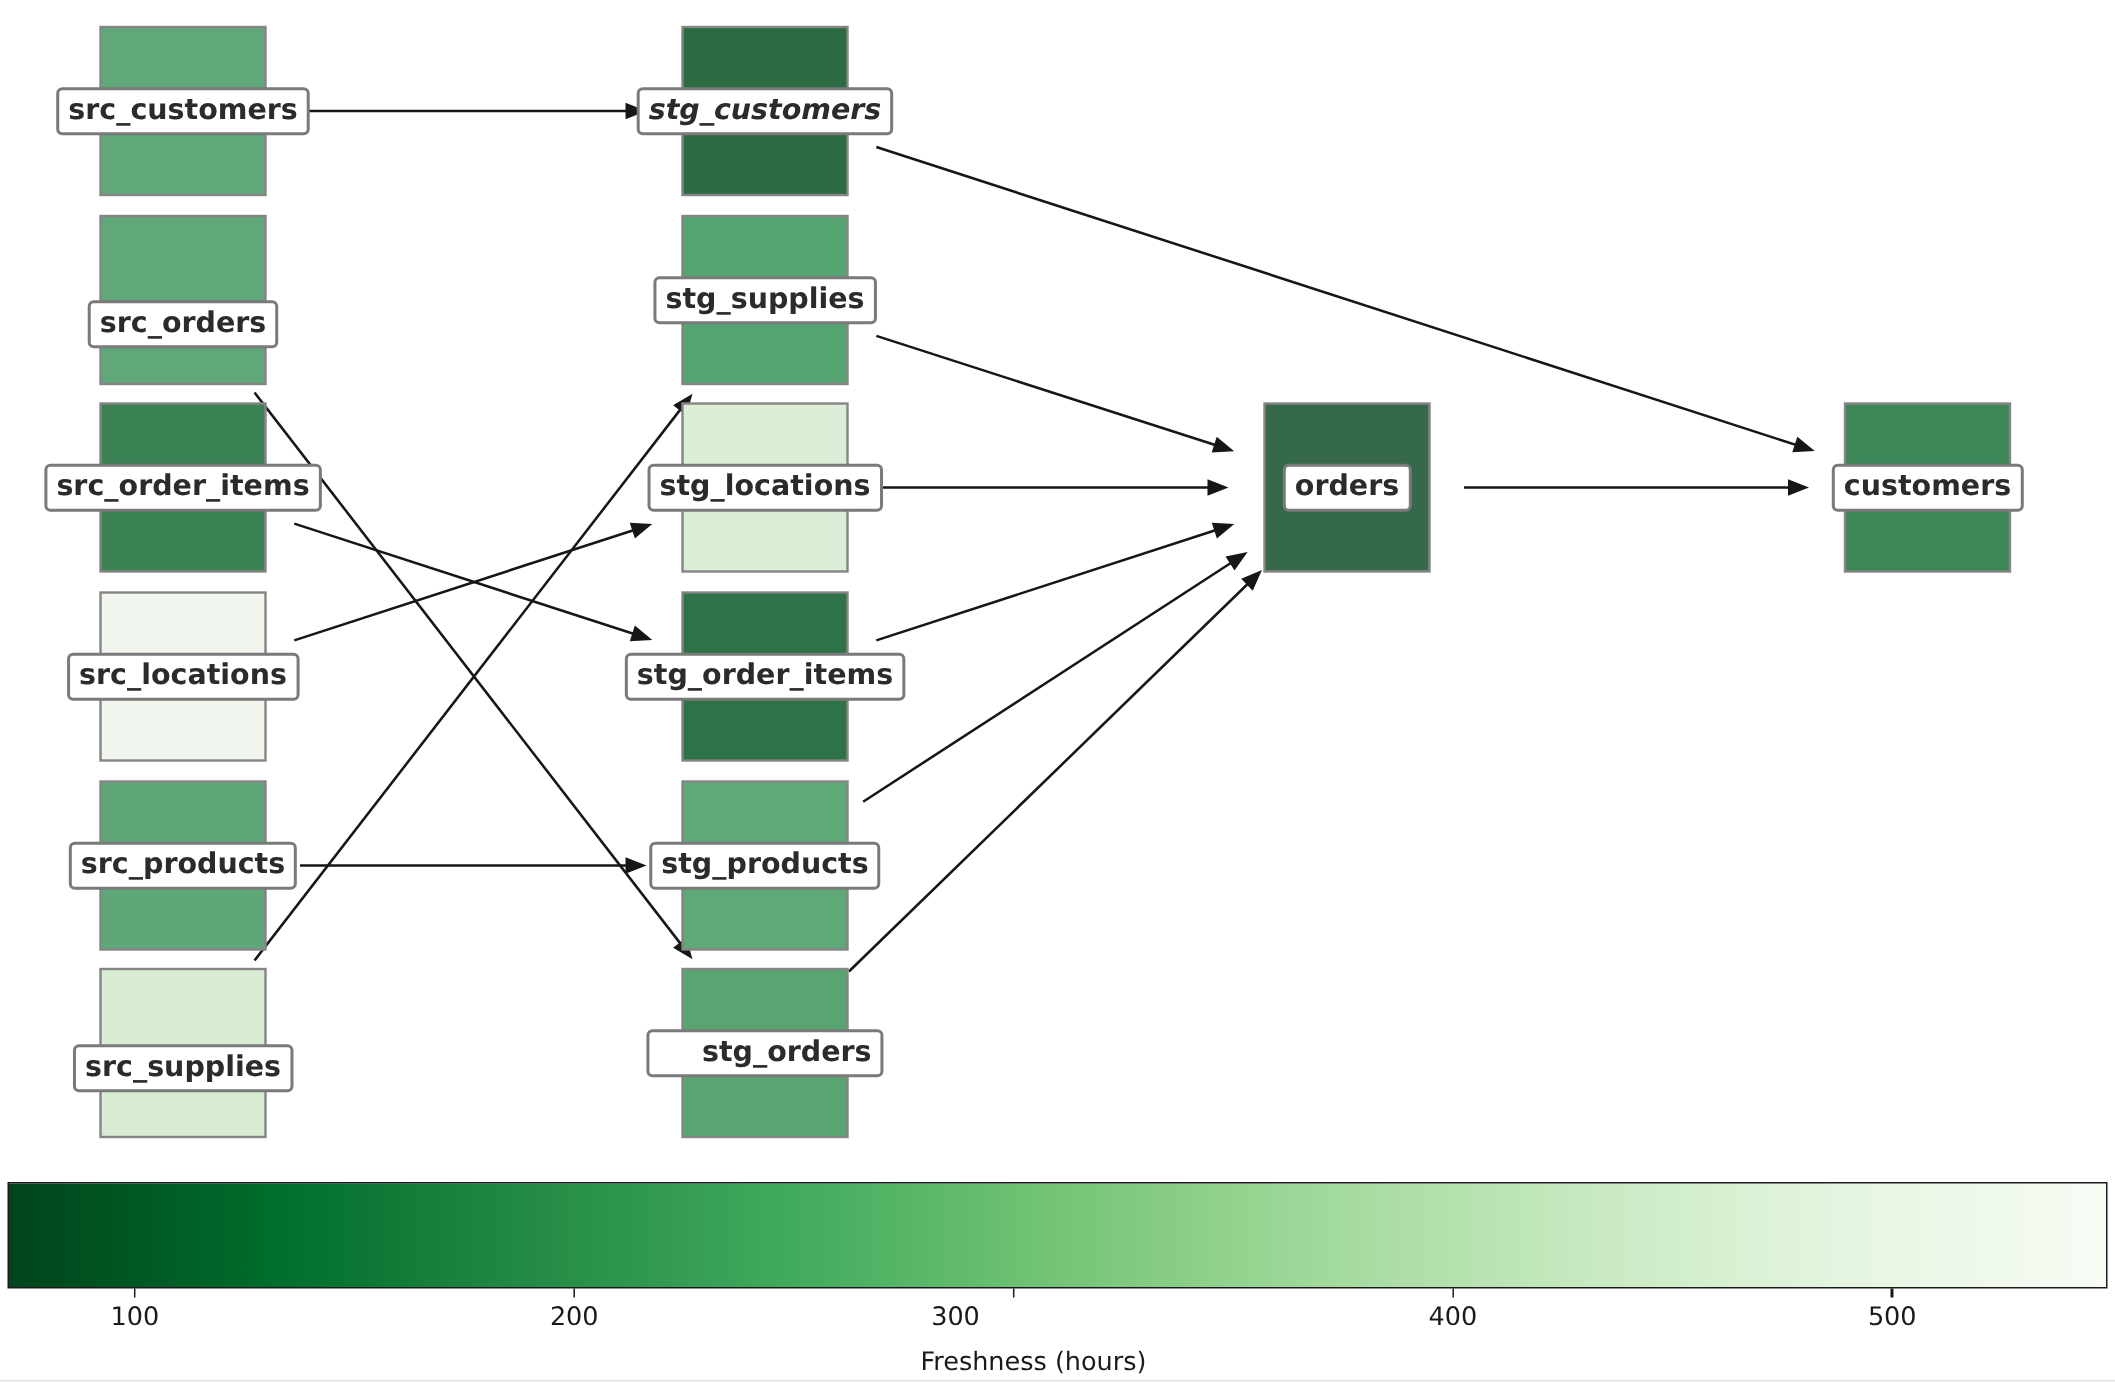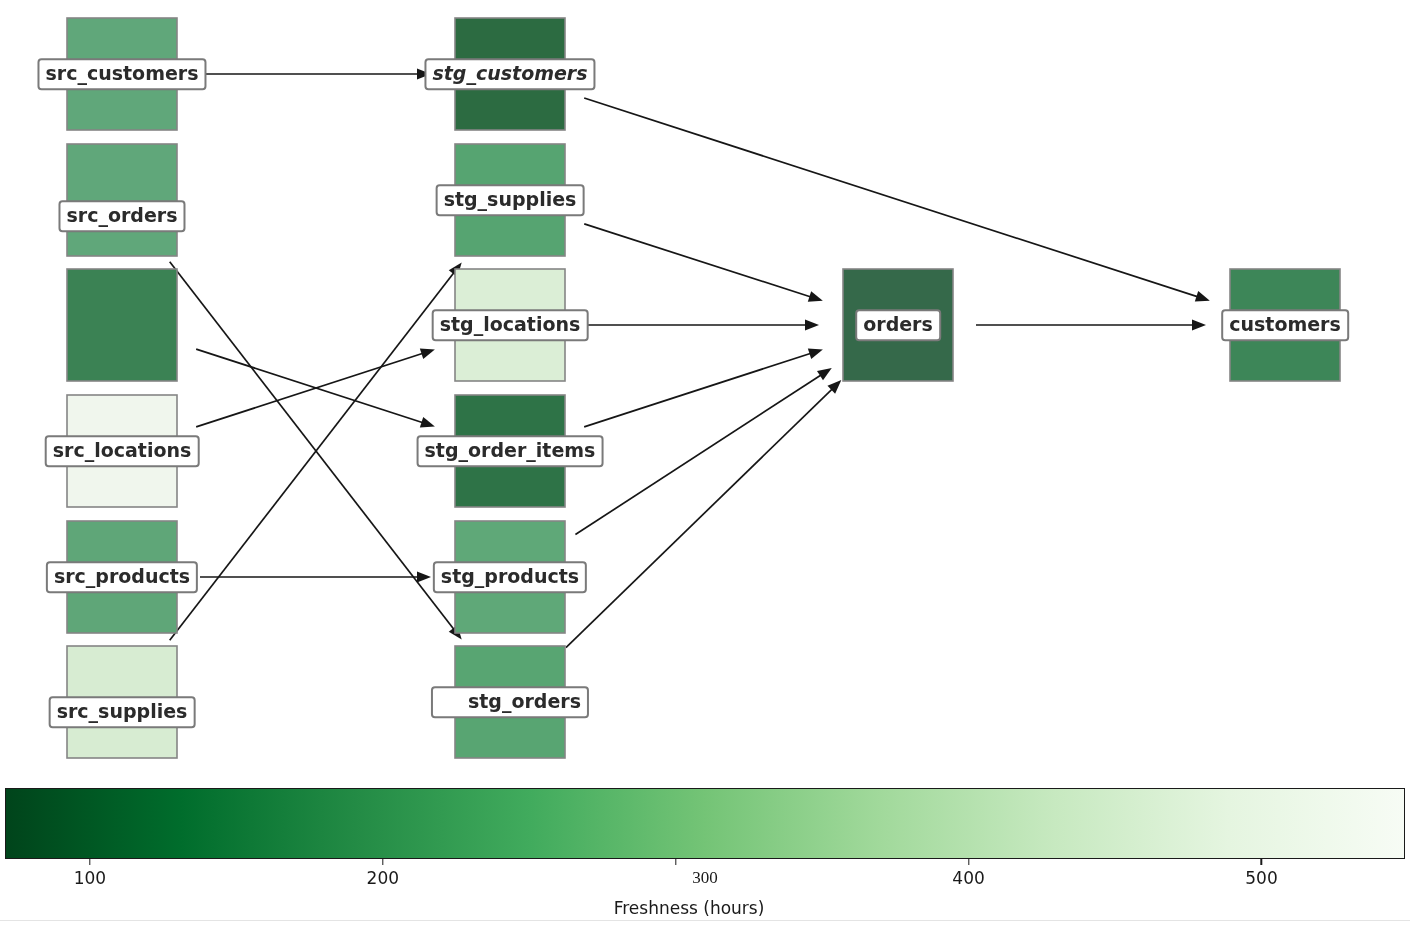--- a/index.html
+++ b/index.html
@@ -118,20 +118,21 @@
       <rect x="455" y="269" width="110" height="112" fill="#dbeed6" stroke="#858585" stroke-width="1.6"></rect>
       <rect x="455" y="395" width="110" height="112" fill="#2e7347" stroke="#858585" stroke-width="1.6"></rect>
       <rect x="455" y="521" width="110" height="112" fill="#5fa878" stroke="#858585" stroke-width="1.6"></rect>
       <rect x="455" y="646" width="110" height="112" fill="#58a572" stroke="#858585" stroke-width="1.6"></rect>
       <rect x="843" y="269" width="110" height="112" fill="#35694a" stroke="#858585" stroke-width="1.6"></rect>
       <rect x="1230" y="269" width="110" height="112" fill="#3d8658" stroke="#858585" stroke-width="1.6"></rect>
     </svg>
   <div id="label-layer">
       <div class="node-label" style="left: 122px; top: 74px;">src_customers</div>
       <div class="node-label" style="left: 122px; top: 216px;">src_orders</div>
+      <div class="node-label" style="left: 122px; top: 325px;">src_order_items</div>
       <div class="node-label" style="left: 122px; top: 451px;">src_locations</div>
       <div class="node-label" style="left: 122px; top: 577px;">src_products</div>
       <div class="node-label" style="left: 122px; top: 702px; margin-top: 10px;">src_supplies</div>
       <div class="node-label" style="left: 510px; top: 74px; font-style: italic;">stg_customers</div>
       <div class="node-label" style="left: 510px; top: 200px;">stg_supplies</div>
       <div class="node-label" style="left: 510px; top: 325px;">stg_locations</div>
       <div class="node-label" style="left: 510px; top: 451px; text-align: center;">stg_order_items</div>
       <div class="node-label" style="left: 510px; top: 577px;">stg_products</div>
       <div class="node-label" style="left: 510px; top: 702px; padding-left: 35px;">stg_orders</div>
       <div class="node-label" style="left: 898px; top: 325px;">orders</div>
@@ -139,21 +140,21 @@
     </div>
 
   <div class="colorbar-wrap">
     <div class="colorbar-bar" id="cb-bar" style="background: linear-gradient(90deg, rgb(0, 68, 27), rgb(0, 109, 44), rgb(35, 139, 69), rgb(65, 171, 93), rgb(116, 196, 118), rgb(161, 217, 155), rgb(199, 233, 192), rgb(229, 245, 224), rgb(247, 252, 245));"></div>
     <div id="cb-ticks">
         <div class="cb-tick-mark" style="left: 84.9372px;"></div>
         <div class="cb-tick-label" style="left: 84.9372px;">100</div>
         <div class="cb-tick-mark" style="left: 377.824px;"></div>
         <div class="cb-tick-label" style="left: 377.824px;">200</div>
         <div class="cb-tick-mark" style="left: 670.711px;"></div>
-        <div class="cb-tick-label" style="left: 700px; font-family: Liberation Serif, serif;">300</div>
+        <div class="cb-tick-label" style="left: 632px;">300</div>
         <div class="cb-tick-mark" style="left: 963.598px;"></div>
         <div class="cb-tick-label" style="left: 963.598px;">400</div>
         <div class="cb-tick-mark" style="left: 1256.49px;"></div>
         <div class="cb-tick-label" style="left: 1256.49px;">500</div>
       </div>
     <div class="cb-axis-label">Freshness (hours)</div>
   </div>
 
   <div class="bottom-line"></div>
 </div>

